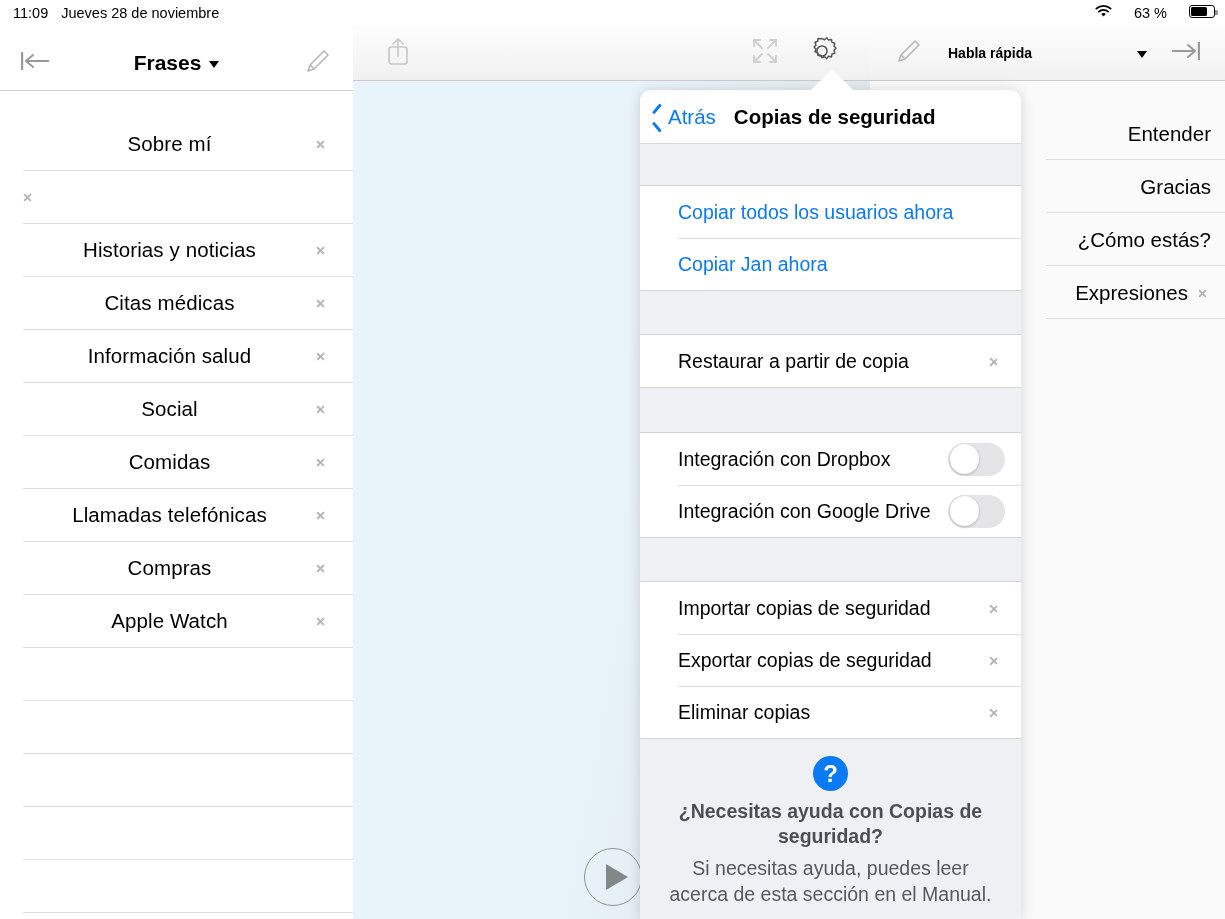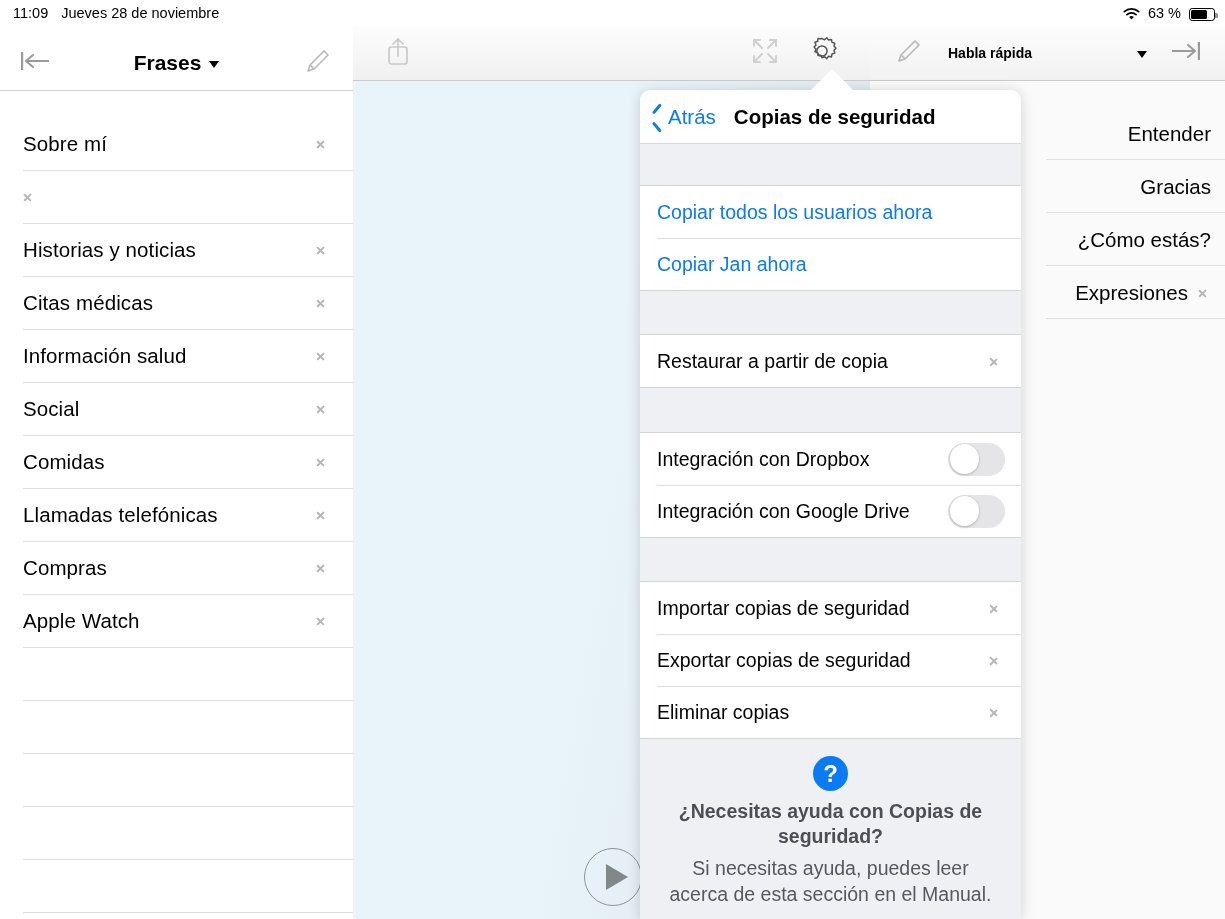--- a/index.html
+++ b/index.html
@@ -20,21 +20,21 @@
     position: absolute; top: 0; left: 0;
     width: 1225px; height: 26px;
     display: flex; align-items: center;
     font-size: 14.5px; color: #000;
     z-index: 30;
     pointer-events: none;
   }
   .sb-left { position: absolute; left: 13px; display: flex; align-items: baseline; gap: 13px; }
   .sb-time { font-weight: 400; }
   .sb-date { font-weight: 400; }
-  .sb-right { position: absolute; right: 10px; display: flex; align-items: flex-end; gap: 8px; }
+  .sb-right { position: absolute; right: 10px; display: flex; align-items: flex-start; gap: 22px; }
   .wifi-ico { display: inline-block; width: 17px; height: 13px; position: relative; }
   .wifi-ico svg { display:block; }
   .sb-batt-pct { font-size: 14.5px; }
   .batt {
     width: 26px; height: 13px; border: 1.3px solid #000; border-radius: 3.2px;
     position: relative; display: inline-block;
   }
   .batt::after {
     content: ""; position: absolute; right: -3.6px; top: 3.6px;
     width: 2.2px; height: 5px; background: rgba(0,0,0,.42);
@@ -63,21 +63,21 @@
   }
 
   .list { position: absolute; left: 0; top: 81px; right: 0; bottom: 0; background: #fff; overflow: hidden; }
   .row {
     position: relative; height: 53px; display: flex; align-items: center;
     padding: 0 20px 0 23px; background: #fff;
   }
   .row + .row::before, .row.sep::before {
     content: ""; position: absolute; left: 23px; right: 0; top: 0; height: 1px; background: #dedede;
   }
-  .row-label { font-size: 20.5px; color: #000; flex: 1; letter-spacing: .1px; }
+  .row-label { font-size: 20.5px; color: #000; flex: 1; letter-spacing: .1px; text-align: center; }
   .chev {
     width: 11px; height: 18px; flex: 0 0 auto; position: relative; margin-right: 6px;
   }
   .chev::before, .chev::after {
     content: ""; position: absolute; left: 1px; width: 10px; height: 1.9px; background: #b6b6b6; border-radius: 1px;
   }
   .chev::before { top: 5px; transform: rotate(45deg); transform-origin: left center; }
   .chev::after  { top: 12.8px; transform: rotate(-45deg); transform-origin: left center; }
 
   
@@ -142,21 +142,21 @@
   .back-chev::before { top: 5.5px; transform: rotate(-50deg); transform-origin: left center; }
   .back-chev::after  { top: 14.5px; transform: rotate(50deg); transform-origin: left center; }
   .pop-back-label { font-size: 20.5px; color: #0a7bf5; }
   .pop-title { font-size: 20.5px; font-weight: bold; color: #000; margin-left: 18px; }
 
   .gap { background: #eff0f4; }
   .gap.g1 { height: 41px; }
   .gap.g2 { height: 43px; }
   .gap.g3 { height: 44px; }
   .gap.g4 { height: 43px; }
-  .grp { background: #fff; border-top: 1px solid #d4d4d4; border-bottom: 1px solid #d4d4d4; }
+  .grp { background: #fff; border-top: 1px solid #d4d4d4; border-bottom: 1px solid #d4d4d4; padding-left: 21px; }
   .prow {
     position: relative; height: 52px; display: flex; align-items: center; padding: 0 16px 0 17px; background: #fff;
   }
   .prow + .prow::before {
     content: ""; position: absolute; left: 17px; right: 0; top: 0; height: 1px; background: #dedede;
   }
   .prow-label { font-size: 19.5px; color: #000; flex: 1; }
   .prow-label.link { color: #0a7bf5; }
   .prow .chev { margin-right: 5px; }
 

